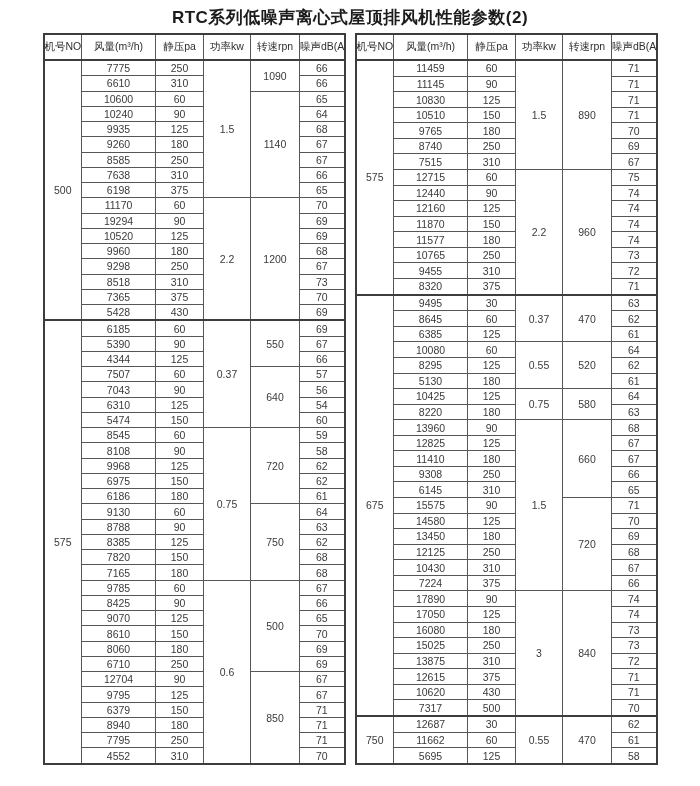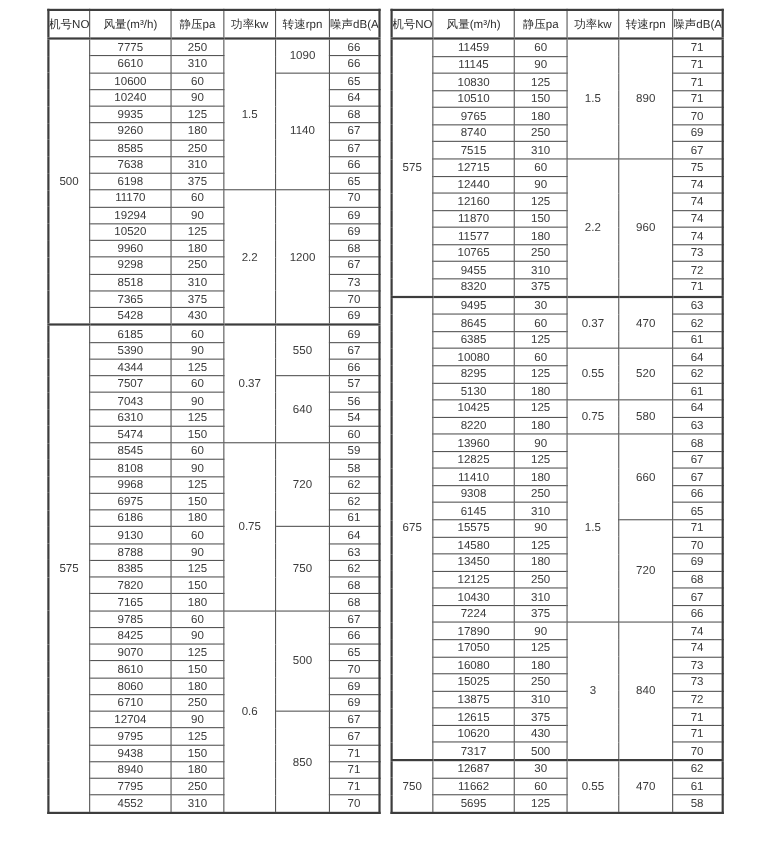--- a/index.html
+++ b/index.html
@@ -26,20 +26,21 @@
     font-size:10.5px;font-weight:400;color:#2e2e2e;height:24px;
   }
   td{font-size:10.5px;color:#3a3a3a;}
   thead th{border-bottom:2px solid #3d3d3d;}
   tr.model-start td{border-top:2px solid #3d3d3d;}
 </style>
 </head>
 <body>
 
 <div class="page">
+  <h1 class="title">RTC系列低噪声离心式屋顶排风机性能参数(2)</h1>
 
   <div class="tables">
 
     <table class="perf">
       <colgroup>
         <col style="width:38px">
           <col style="width:74px">
           <col style="width:48px">
         <col style="width:47px">
           <col style="width:49px">
@@ -276,21 +277,21 @@
             <td>90</td>
             <td rowspan="6">850</td>
             <td>67</td>
           </tr>
           <tr>
             <td>9795</td>
             <td>125</td>
             <td>67</td>
           </tr>
           <tr>
-            <td>9438</td>
+            <td>6379</td>
             <td>150</td>
             <td>71</td>
           </tr>
           <tr>
             <td>8940</td>
             <td>180</td>
             <td>71</td>
           </tr>
           <tr>
             <td>7795</td>

